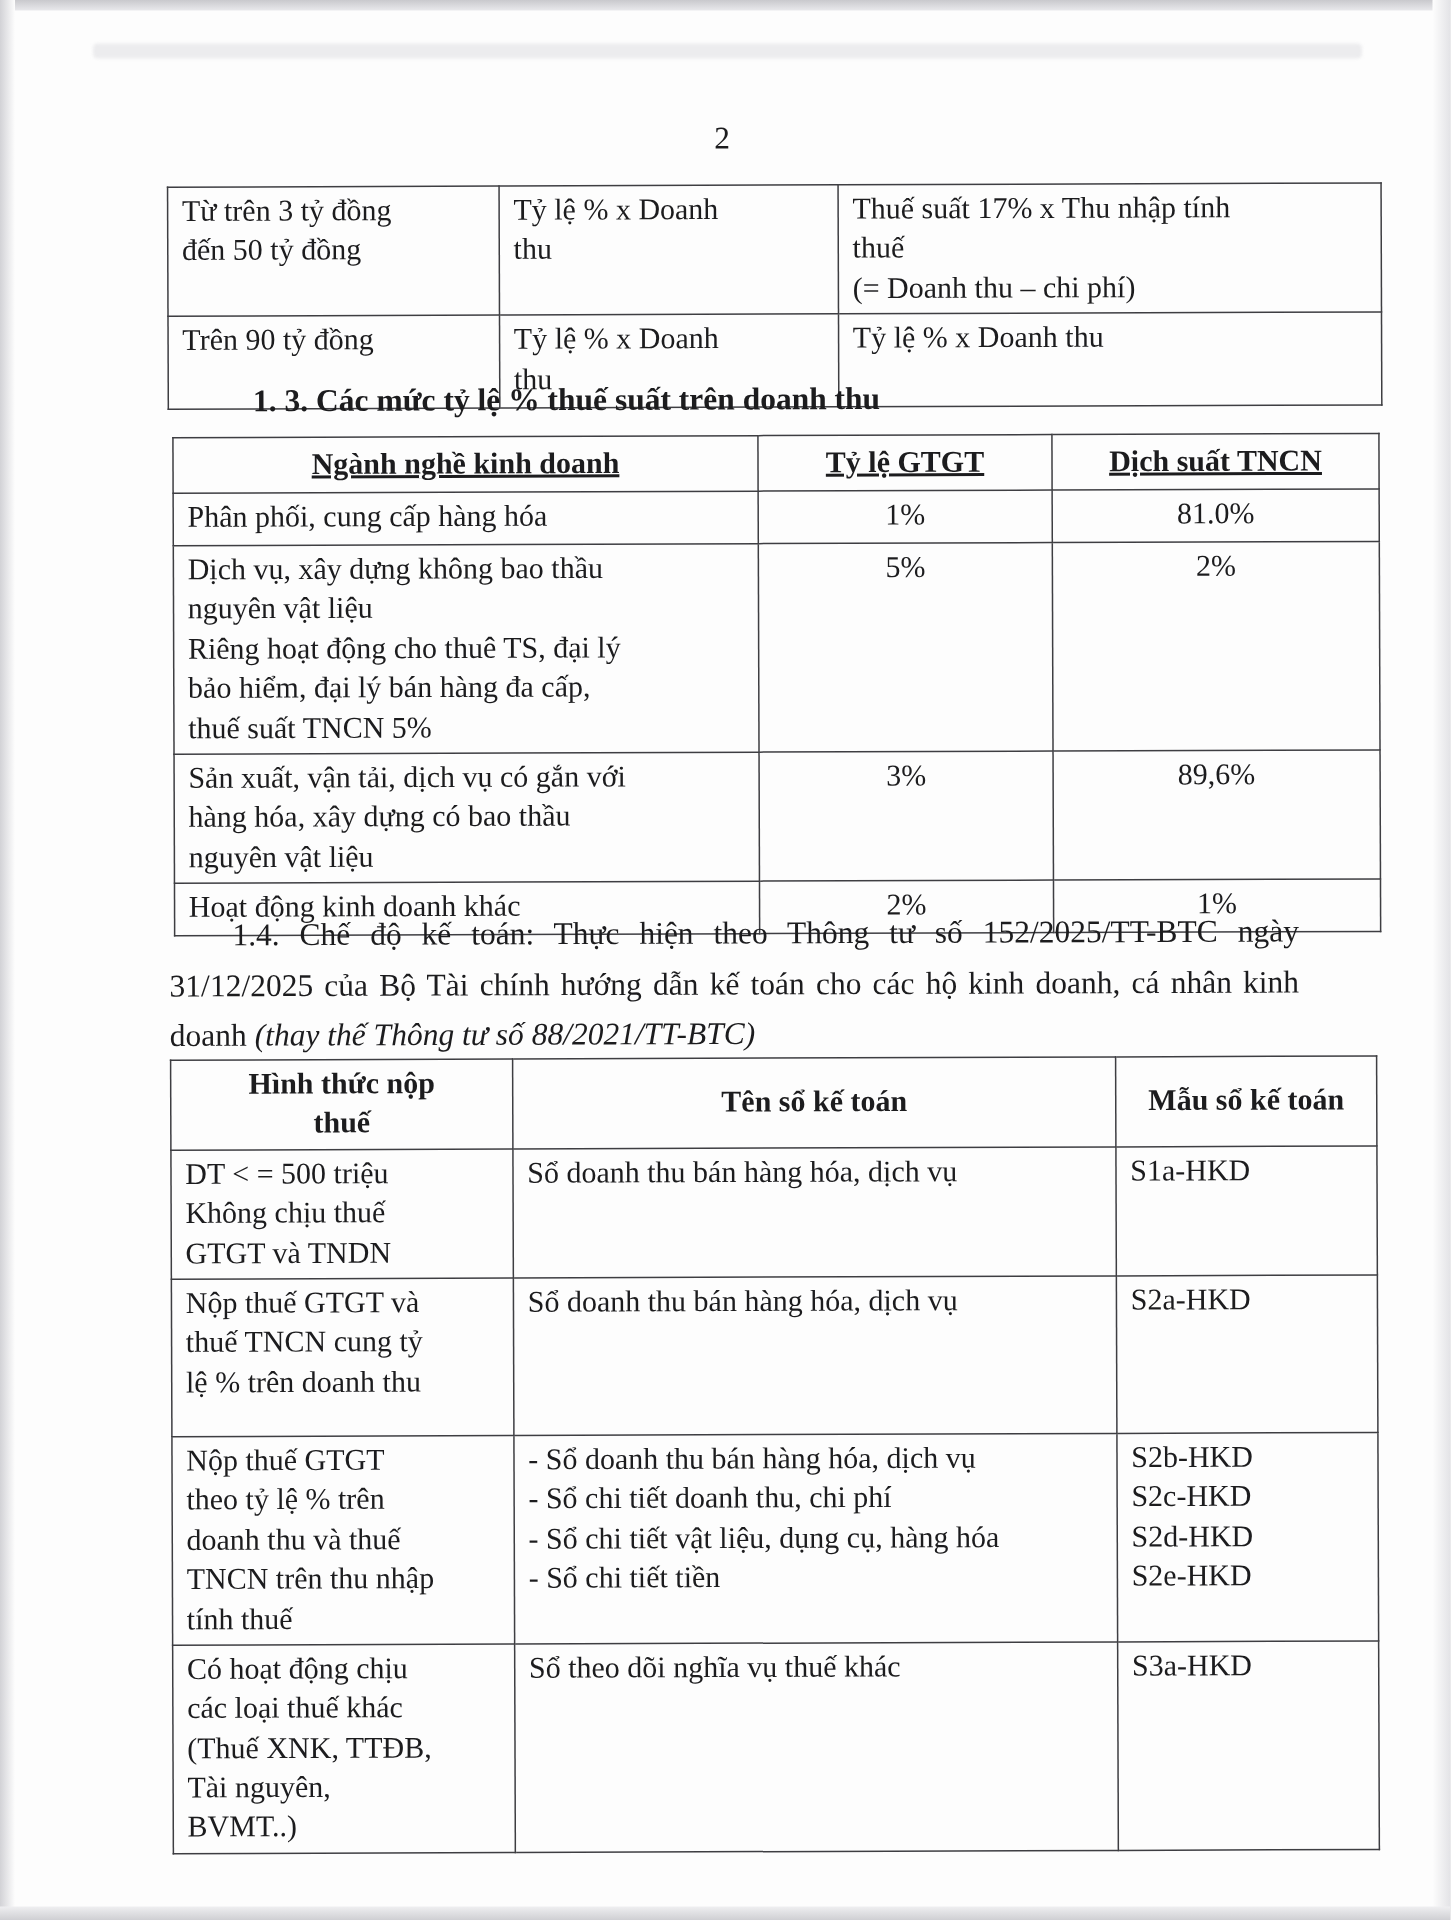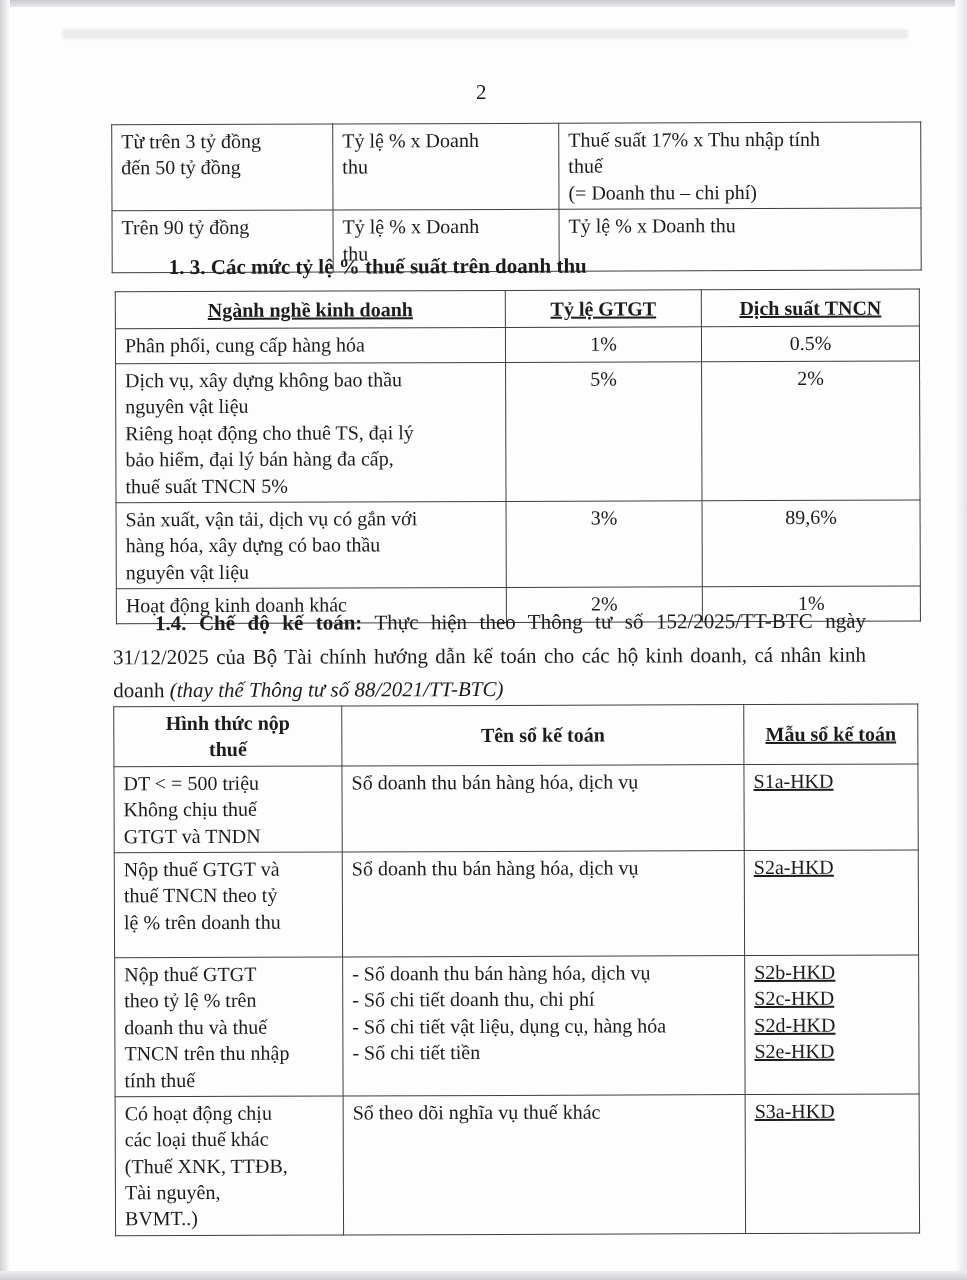--- a/index.html
+++ b/index.html
@@ -37,26 +37,26 @@
 
   
   .t2 { position:absolute; left:116px; top:290px; width:747px; }
   .t2 .c1{width:371px;} .t2 .c2{width:177px;} .t2 .c3{width:199px;}
   .t2 th { text-decoration:underline; height:30px; }
   .t2 .r1 td{height:28px;} .t2 .r2 td{height:120px;} .t2 .r3 td{height:76px;} .t2 .r4 td{height:28px;}
 
   
   .p14 { position:absolute; left:113px; top:606px; width:753px;
          font-size:21px; line-height:1.6; text-align:justify; text-indent:42px; }
-  .p14 .lead { font-weight:bold; }
+  .p14 .lead { font-weight:normal; }
   .p14 .note { font-style:italic; }
 
   
   .t3 { position:absolute; left:113px; top:705px; width:747px; }
-  .t3 .c1{width:209px;} .t3 .c2{width:383px;} .t3 .c3{width:155px;text-decoration:underline;}
+  .t3 .c1{width:209px;} .t3 .c2{width:383px;} .t3 .c3{width:155px;}
   .t3 th{height:50px;}
   .t3 .r1 td{height:74px;} .t3 .r2 td{height:98px;} .t3 .r3 td{height:124px;} .t3 .r4 td{height:128px;}
 </style>
 </head>
 <body>
 
 <div class="scan">
   <div class="edge-top"></div>
   <div class="edge-left"></div>
   <div class="edge-right"></div>
@@ -91,21 +91,21 @@
     <table class="t2">
       <tbody>
           <tr>
         <th class="c1">Ngành nghề kinh doanh</th>
         <th class="c2">Tỷ lệ GTGT</th>
         <th class="c3">Dịch suất TNCN</th>
       </tr>
       <tr class="r1">
         <td class="c1">Phân phối, cung cấp hàng hóa</td>
         <td class="c2 pct">1%</td>
-        <td class="c3 pct">0.5%</td>
+        <td class="c3 pct">81.0%</td>
       </tr>
       <tr class="r2">
         <td class="c1">Dịch vụ, xây dựng không bao thầu
 nguyên vật liệu
 Riêng hoạt động cho thuê TS, đại lý
 bảo hiểm, đại lý bán hàng đa cấp,
 thuế suất TNCN 5%</td>
         <td class="c2 pct">5%</td>
         <td class="c3 pct">2%</td>
       </tr>
@@ -136,21 +136,21 @@
       </tr>
       <tr class="r1">
         <td class="c1">DT &lt; = 500 triệu
 Không chịu thuế
 GTGT và TNDN</td>
         <td class="c2">Sổ doanh thu bán hàng hóa, dịch vụ</td>
         <td class="c3">S1a-HKD</td>
       </tr>
       <tr class="r2">
         <td class="c1">Nộp thuế GTGT và
-thuế TNCN theo tỷ
+thuế TNCN cung tỷ
 lệ % trên doanh thu</td>
         <td class="c2">Sổ doanh thu bán hàng hóa, dịch vụ</td>
         <td class="c3">S2a-HKD</td>
       </tr>
       <tr class="r3">
         <td class="c1">Nộp thuế GTGT
 theo tỷ lệ % trên
 doanh thu và thuế
 TNCN trên thu nhập
 tính thuế</td>

